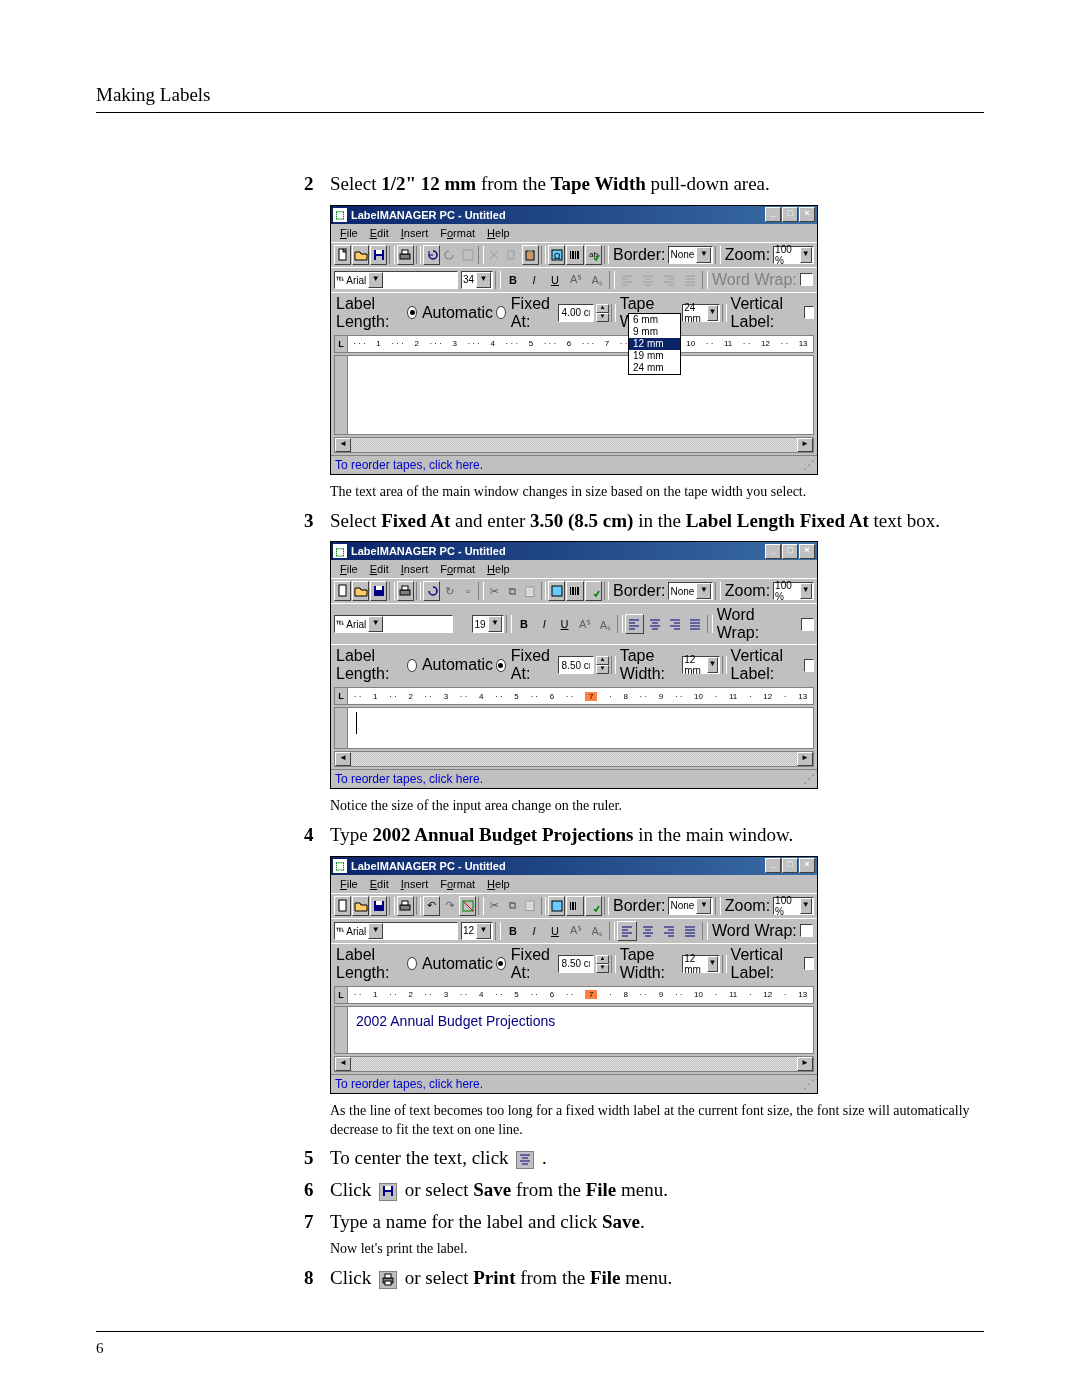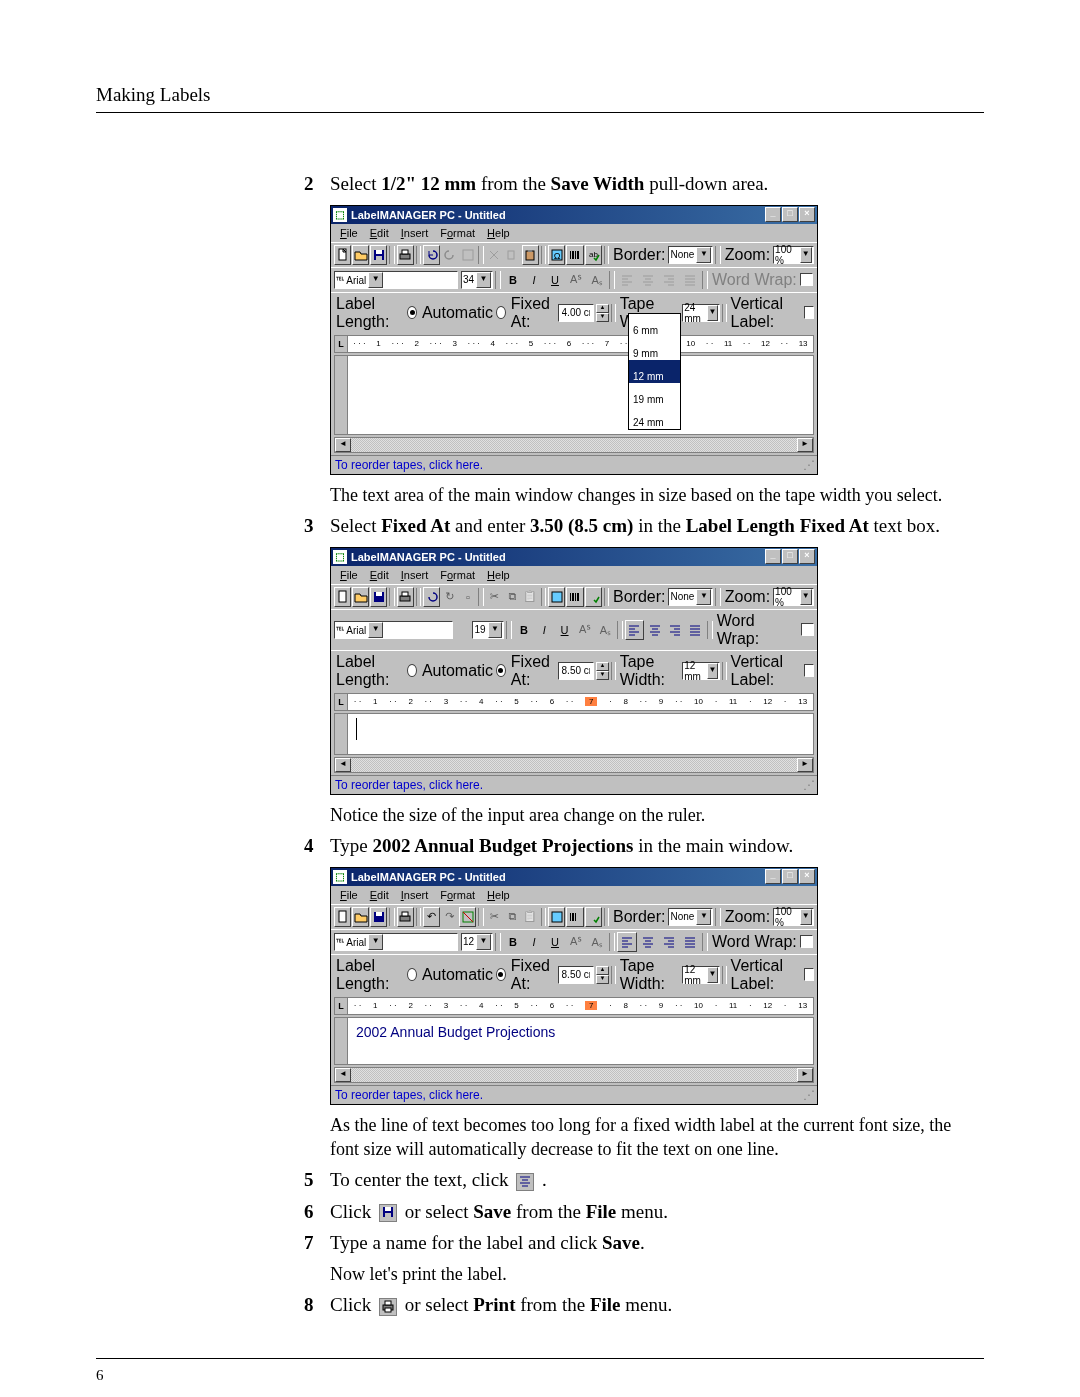--- a/index.html
+++ b/index.html
@@ -4,21 +4,21 @@
 <style>
 html,body{margin:0;padding:0;background:#fff}
 body{font-family:"Times New Roman",serif;color:#000}
 .page{width:1080px;min-height:1397px;margin:0 auto;position:relative;padding:84px 96px 60px 96px;box-sizing:border-box}
 .hdr{font-size:19px;margin-bottom:6px}
 hr.hr1{border:none;border-top:1px solid #000;margin:0 0 58px 0}
 hr.hr2{border:none;border-top:1px solid #000;margin:40px 0 8px 0}
 .step{display:flex;margin:4px 0 6px 208px;font-size:19px;line-height:1.35}
 .sn{font-weight:bold;width:26px;flex:0 0 26px}
 .sc{flex:1}
-.cont{margin:4px 0 6px 234px;font-size:18px;line-height:1.35}
+.cont{margin:4px 0 6px 234px;font-size:14px;line-height:1.35}
 b{font-weight:bold}
 .scrwrap{margin:8px 0 8px 234px}
 .win{width:486px;background:#c0c0c0;border:1px solid #000;font-family:Tahoma,Arial,sans-serif;font-size:11px;color:#000}
 .titlebar{background:linear-gradient(to right,#0a246a,#3a6ea5);color:#fff;display:flex;align-items:center;height:18px;padding:0 2px}
 .tbi{width:14px;height:14px;background:#fff;margin-right:4px;display:flex;align-items:center;justify-content:center;color:#008000;font-weight:bold;font-size:10px}
 .tbt{flex:1;font-weight:bold;font-size:11px;white-space:nowrap;overflow:hidden}
 .wbtns{display:flex;gap:1px}
 .wbtn{width:14px;height:13px;background:#c0c0c0;border:1px solid #fff;border-right-color:#404040;border-bottom-color:#404040;font-size:9px;text-align:center;line-height:11px;font-family:Arial;font-weight:bold}
 .menubar{display:flex;padding:1px 3px;gap:0}
 .menubar span{padding:2px 6px;font-size:11px}
@@ -45,40 +45,40 @@
 .canvas .vL{width:12px;background:#c0c0c0;border-right:1px solid #808080}
 .canvas .area{flex:1;position:relative;overflow:hidden}
 .cursor{position:absolute;width:1px;height:22px;background:#000;top:4px;left:8px}
 .typed{position:absolute;left:8px;top:6px;font-family:Arial;color:#000080;font-size:14px;white-space:nowrap}
 .scrollh{height:14px;background:#c0c0c0;border:1px solid #808080;margin:0 3px 2px 3px;display:flex}
 .scrollh .sbtn{width:14px;background:#c0c0c0;border:1px solid #fff;border-right-color:#404040;border-bottom-color:#404040;font-size:8px;text-align:center;line-height:10px}
 .scrollh .strack{flex:1;background:repeating-conic-gradient(#c0c0c0 0 25%,#e0e0e0 0 50%) 0 0/2px 2px}
 .status{border-top:1px solid #808080;padding:2px 4px;font-size:12px;color:#0000cc;display:flex}
 .status .grip{margin-left:auto;color:#808080;letter-spacing:-2px}
 .dropdown{position:absolute;background:#fff;border:1px solid #000;font-size:10px;z-index:10}
-.dropdown div{padding:11px 16px 1px 4px;white-space:nowrap}
+.dropdown div{padding:0 16px 1px 4px;white-space:nowrap}
 .dropdown div.hl{background:#0a246a;color:#fff}
 .dim{color:#808080}
 .gry{filter:grayscale(1) opacity(0.55)}
 .dkgry{color:#606060}
 .pgno{font-size:15px;margin-top:4px}
 .inlineicon{display:inline-block;vertical-align:middle;width:16px;height:16px;border:1px solid #808080;background:#c0c0c0;margin:0 3px}
 .inlineicon svg{width:14px;height:14px;display:block;margin:0 auto}
 </style>
 </head>
 <body>
 
 <div class="page">
   <div class="hdr">Making Labels</div>
   <hr class="hr1">
 
   <div class="step">
     <div class="sn">2</div>
     <div class="sc">
-      <span>Select </span><b>1/2" 12 mm</b><span> from the </span><b>Save Width</b><span> pull-down area.</span>
+      <span>Select </span><b>1/2" 12 mm</b><span> from the </span><b>Tape Width</b><span> pull-down area.</span>
     </div>
   </div>
 
   <div class="scrwrap">
     <div class="win">
       <div class="titlebar">
         <div class="tbi">⬚</div>
         <div class="tbt">LabelMANAGER PC - Untitled</div>
         <div class="wbtns">
           <div class="wbtn">_</div>

